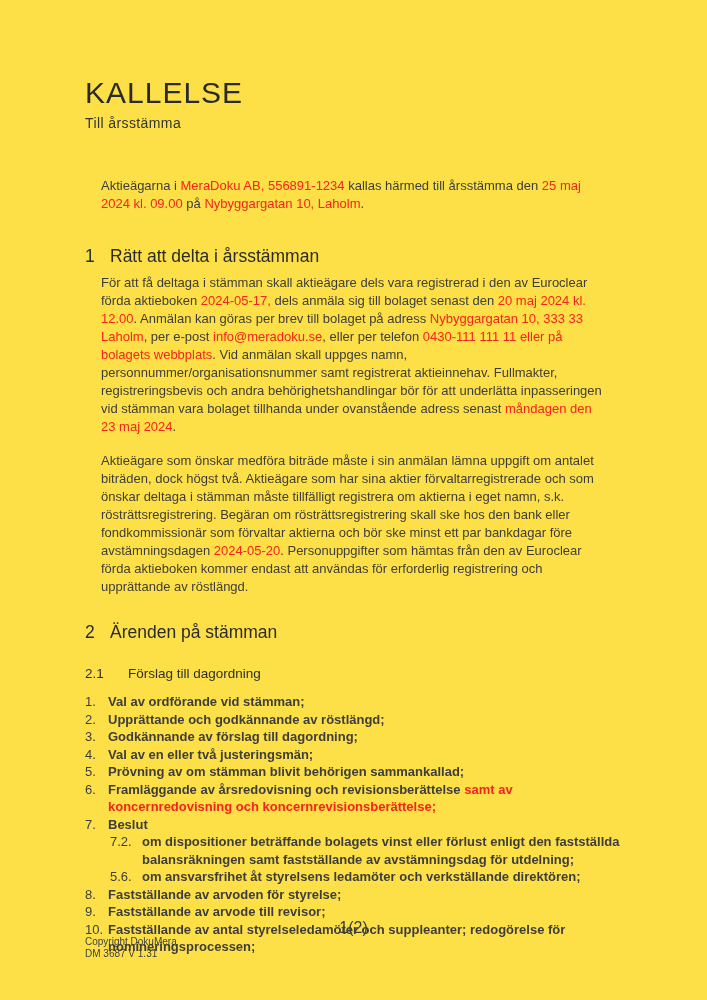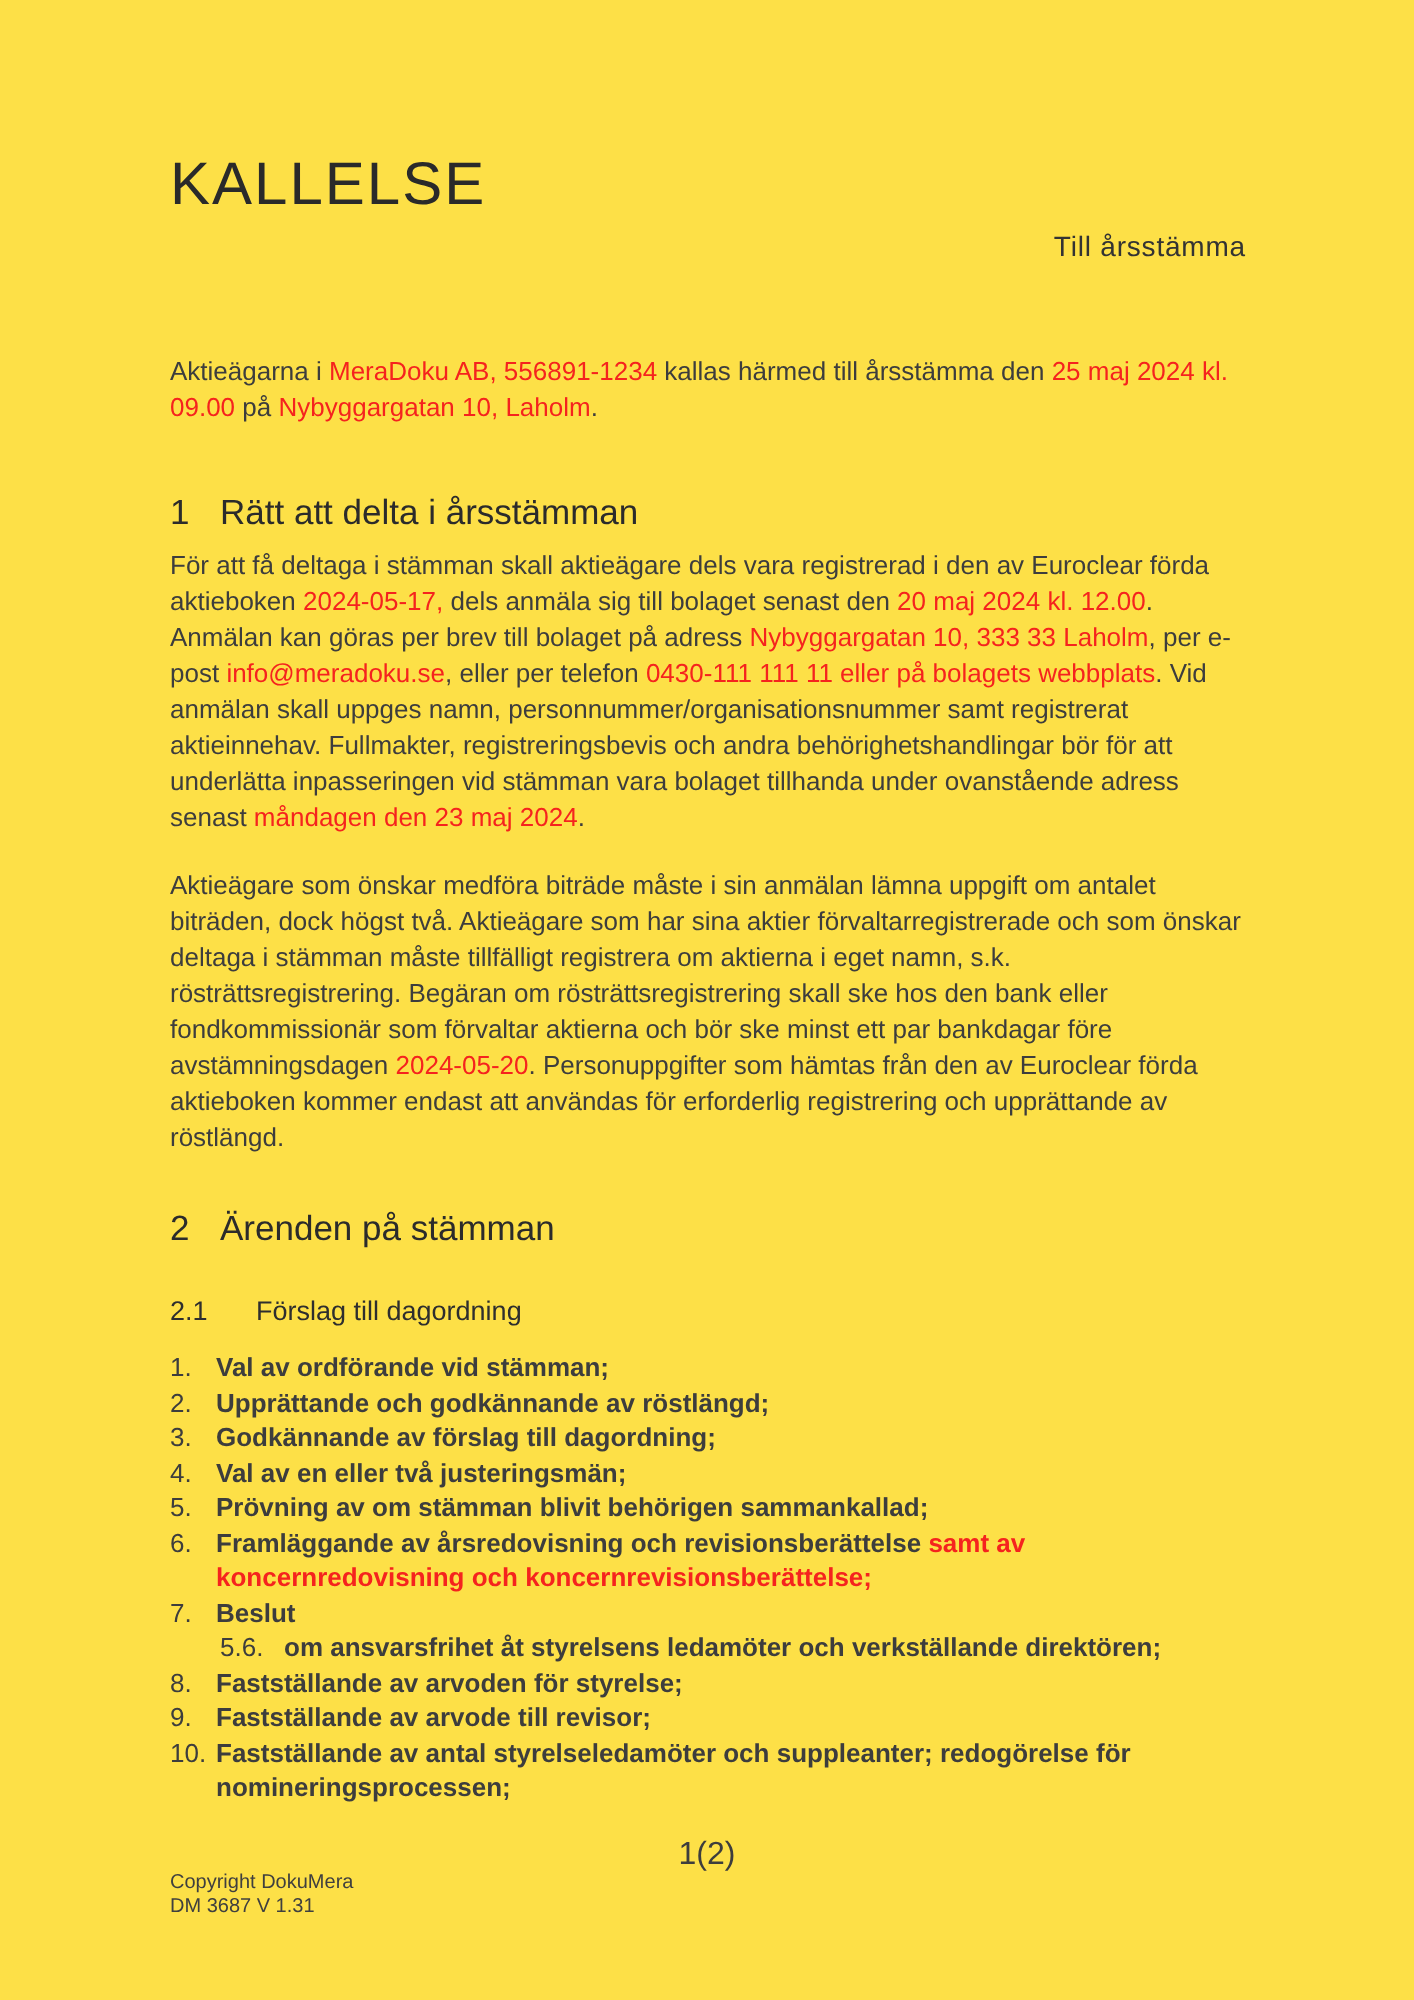--- a/index.html
+++ b/index.html
@@ -20,25 +20,24 @@
     font-size:30px;
     font-weight:400;
     letter-spacing:1px;
     color:#2a2a2a;
   }
   .subtitle {
     margin-top:5px;
     font-size:14px;
     letter-spacing:0.4px;
     color:#333333;
-    text-align:right;
   }
 
   .body {
-    margin:0;
+    margin:16px;
     font-size:13px;
     line-height:18px;
     color:#3d3d3d;
   }
   .intro { margin-top:46px; }
 
   .red { color:#f5231e; }
 
   .h1 {
     display:flex;
@@ -141,20 +140,24 @@
       </div>
       <div class="agenda-row">
         <span class="num">6.</span>
         <span class="txt"><span>Framläggande av årsredovisning och revisionsberättelse </span><span class="red">samt av koncernredovisning och koncernrevisionsberättelse;</span></span>
       </div>
       <div class="agenda-row">
         <span class="num">7.</span>
         <span class="txt"><span>Beslut</span></span>
       </div>
       <div class="agenda-row lvl2">
+        <span class="num">7.2.</span>
+        <span class="txt"><span>om dispositioner beträffande bolagets vinst eller förlust enligt den fastställda balansräkningen samt fastställande av avstämningsdag för utdelning;</span></span>
+      </div>
+      <div class="agenda-row lvl2">
         <span class="num">5.6.</span>
         <span class="txt"><span>om ansvarsfrihet åt styrelsens ledamöter och verkställande direktören;</span></span>
       </div>
       <div class="agenda-row">
         <span class="num">8.</span>
         <span class="txt"><span>Fastställande av arvoden för styrelse;</span></span>
       </div>
       <div class="agenda-row">
         <span class="num">9.</span>
         <span class="txt"><span>Fastställande av arvode till revisor;</span></span>

